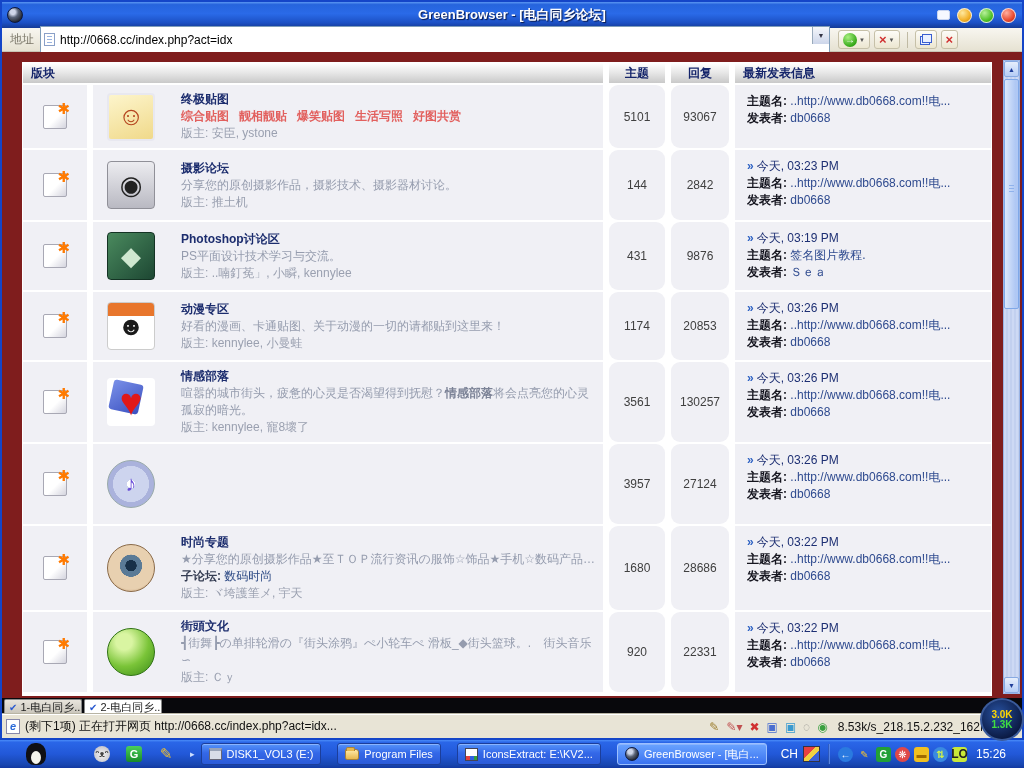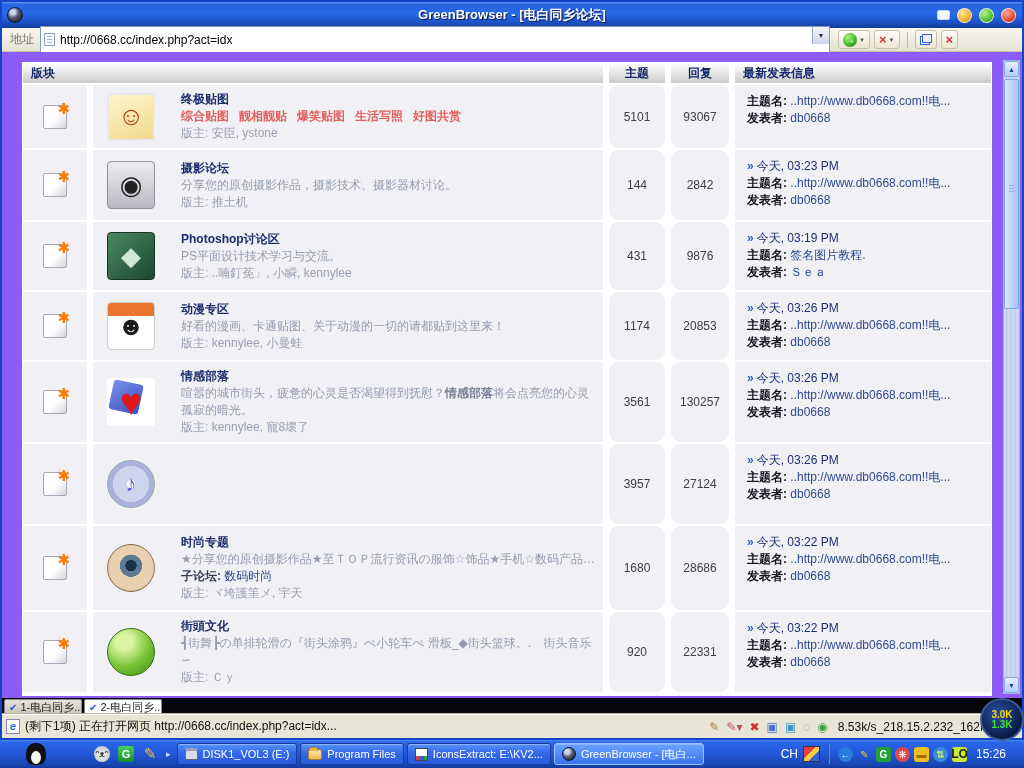--- a/index.html
+++ b/index.html
@@ -48,21 +48,21 @@
     background:radial-gradient(circle at 35% 30%,#a8f080,#35a818 70%,#1a7a08); }
   .mini-arrow { font-size:6px; color:#555; }
   .stop-glyph { color:#d03030; font-weight:bold; font-size:13px; }
   .cascade-ico { position:relative; width:12px; height:11px; }
   .cascade-ico::before, .cascade-ico::after { content:""; position:absolute; width:8px; height:7px;
     background:#eaf0ff; border:1px solid #3a5ed0; }
   .cascade-ico::before { left:0; bottom:0; } .cascade-ico::after { right:0; top:0; }
   .sep-v { width:1px; height:16px; background:#c0baa4; margin:0 3px; }
 
   
-  .pagearea { position:absolute; top:50px; bottom:40px; left:0; right:0; background:#8b5cf6; overflow:hidden;padding-left:28px; }
+  .pagearea { position:absolute; top:50px; bottom:40px; left:0; right:0; background:#7f1d1d; overflow:hidden;padding-left:28px; }
   .ftable { position:absolute; left:20px; right:30px; top:10px; background:#fff; padding:1px 1px 2px; }
   .frow, .fhead { display:grid; grid-template-columns:64px 1fr 56px 58px 256px; column-gap:6px; margin-bottom:2px; }
   .fhead .hcell { background:linear-gradient(180deg,#ffffff 0%,#e9e9e9 45%,#c9c9c9 100%);
     color:#14246a; font-weight:bold; font-size:12px; height:20px; line-height:20px; padding-left:8px; }
   .fhead .hcell.c { text-align:center; padding-left:0; }
   .cell { background:#f0f0f5; }
   .icell { display:flex; align-items:center; justify-content:center; }
   .mcell { display:flex; align-items:center; padding:6px 6px 6px 14px; }
   .ncell { display:flex; align-items:center; justify-content:center; font-size:12px; color:#404040;border-radius:9px; }
   .lcell { padding:8px 6px 6px 12px; font-size:12px; line-height:17px; color:#2e4a8f; }
@@ -142,28 +142,28 @@
   .gauge .up { color:#40e040; font-size:10px; font-weight:bold; }
 
   
   .taskbar { position:absolute; left:0; right:0; bottom:0; height:28px;
     background:linear-gradient(180deg,#4a8cf8 0%,#2a66e8 8%,#2258d8 50%,#1846b0 88%,#1238a0);
     display:flex; align-items:center; }
   .penguin { width:20px; height:22px; margin:0 8px 0 26px; position:relative; border-radius:45% 45% 40% 40%;
     background:#101014; }
   .penguin::after { content:""; position:absolute; left:5px; top:8px; width:10px; height:13px; border-radius:50%;
     background:#f4f4ec; }
-  .qlaunch { display:flex; align-items:center; gap:8px; margin:0 6px 0 40px; }
+  .qlaunch { display:flex; align-items:center; gap:16px; margin:0 6px 0 40px; }
   .ql { width:16px; height:16px; border-radius:3px; display:flex; align-items:center; justify-content:center;
     font-size:11px; font-weight:bold; }
   .cat-icon { background:radial-gradient(circle at 50% 55%,#f4f4f4,#b8b8c0); color:#444; border-radius:50%; font-size:9px; }
   .greenbrowser-ql-icon { background:linear-gradient(180deg,#4ad05a,#188a28); color:#fff; }
   .pen-icon { color:#f0c030; font-size:15px; }
   .ql-arrow { color:#cfe0ff; font-size:9px; }
-  .taskbtns { display:flex; align-items:center; gap:3px; }
+  .taskbtns { display:flex; align-items:center; gap:16px; }
   .tbtn { height:22px; border-radius:3px; border:1px solid #1c3e9a; color:#fff; font-size:11px;
     background:linear-gradient(180deg,#5694fa,#3468e8 45%,#2a5ad8); box-shadow:inset 0 1px 0 #8ab4ff;
     display:flex; align-items:center; gap:5px; padding:0 7px; white-space:nowrap; overflow:hidden; }
   .tbtn.active { background:linear-gradient(180deg,#6aa4ff,#3a72f0); border-color:#9cc0ff; }
   .disk-icon { width:13px; height:12px; background:#d8dce8; border:1px solid #667; border-top:3px solid #99a3b8; }
   .folder-icon { width:14px; height:11px; background:linear-gradient(180deg,#ffe9a8,#e8b84e); border:1px solid #a8823a;
     border-radius:1px 3px 2px 2px; position:relative; }
   .folder-icon::before { content:""; position:absolute; top:-3px; left:0; width:7px; height:3px;
     background:#e8b84e; border:1px solid #a8823a; border-bottom:none; border-radius:2px 2px 0 0; }
   .iconsextract-icon { width:13px; height:13px; background:#fff; border:1px solid #445;

